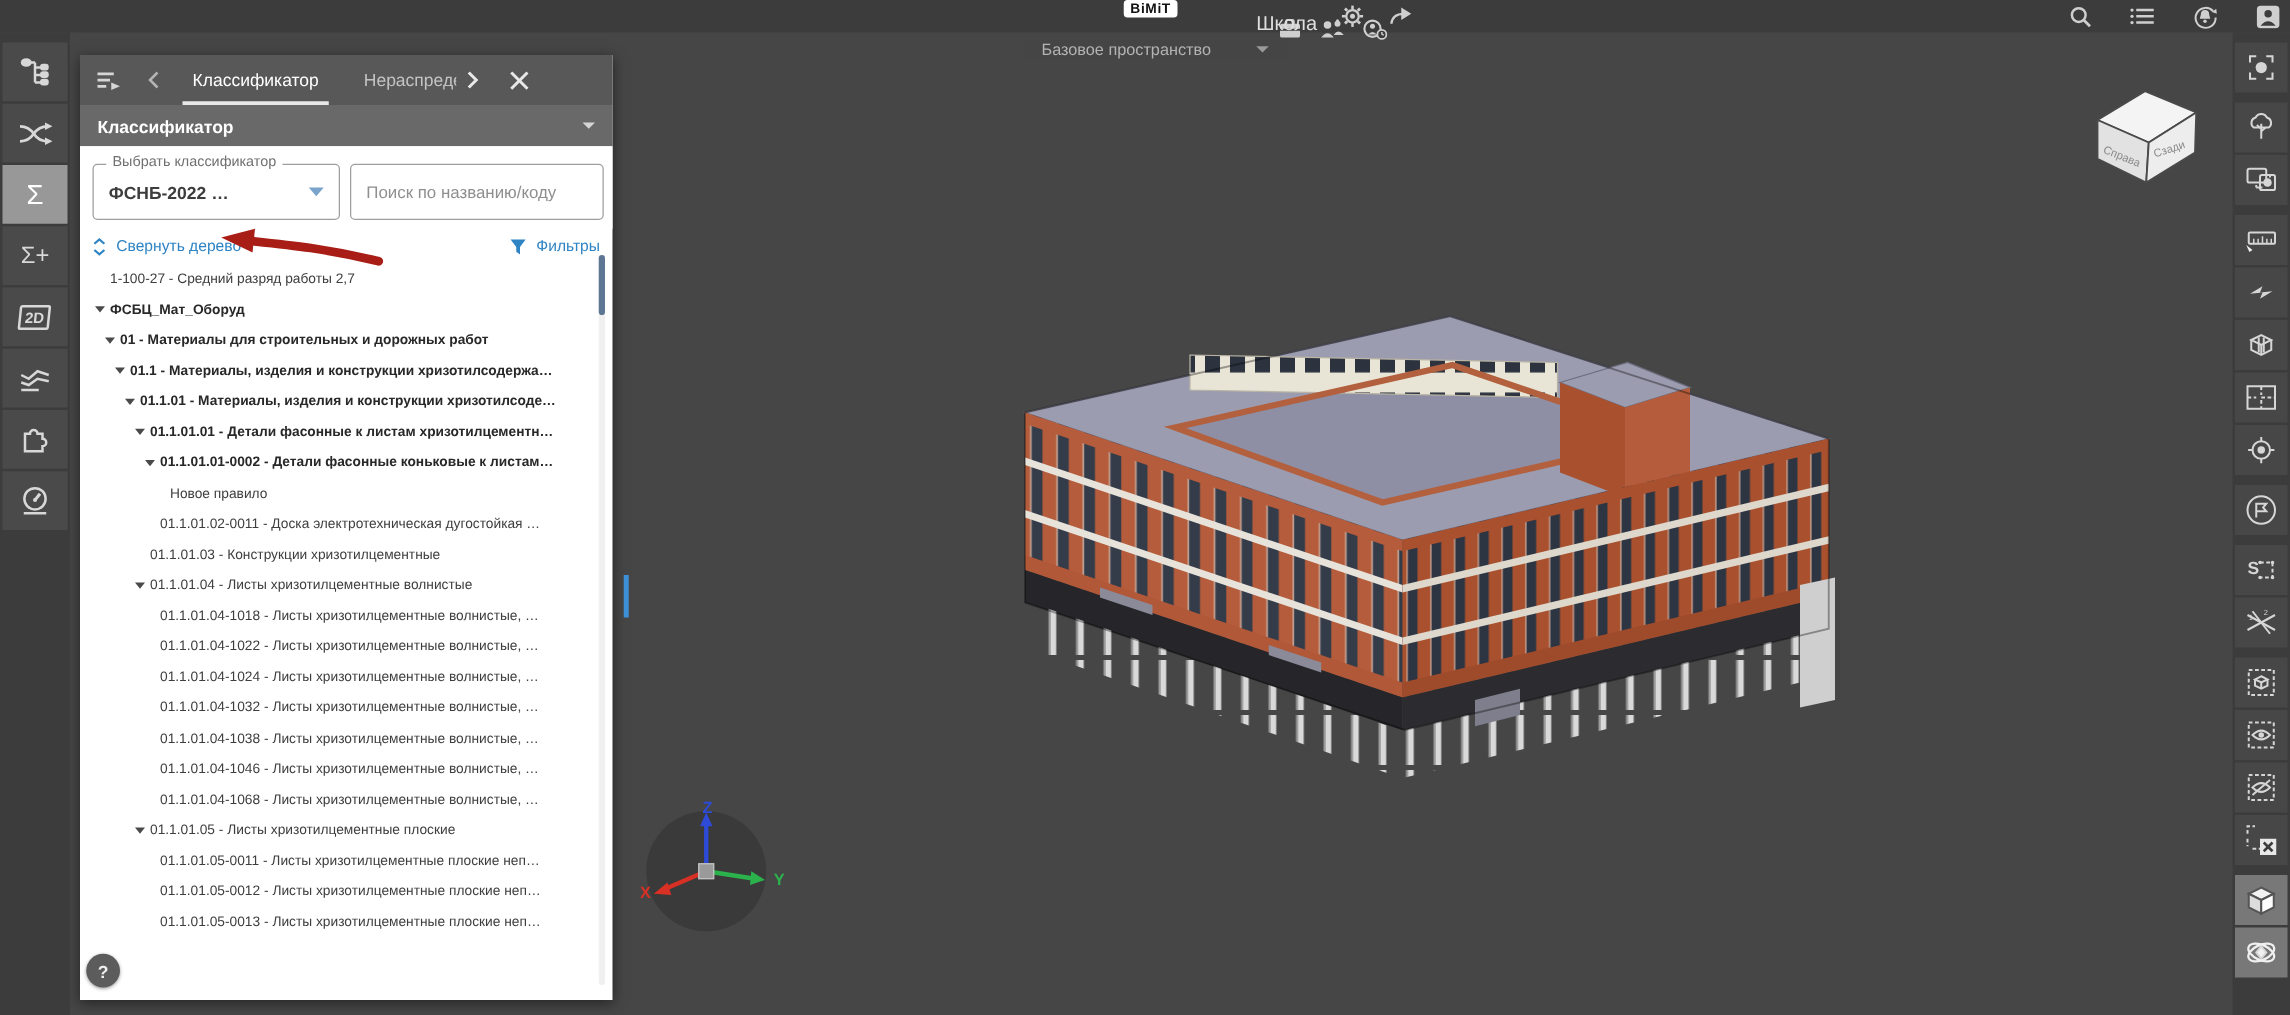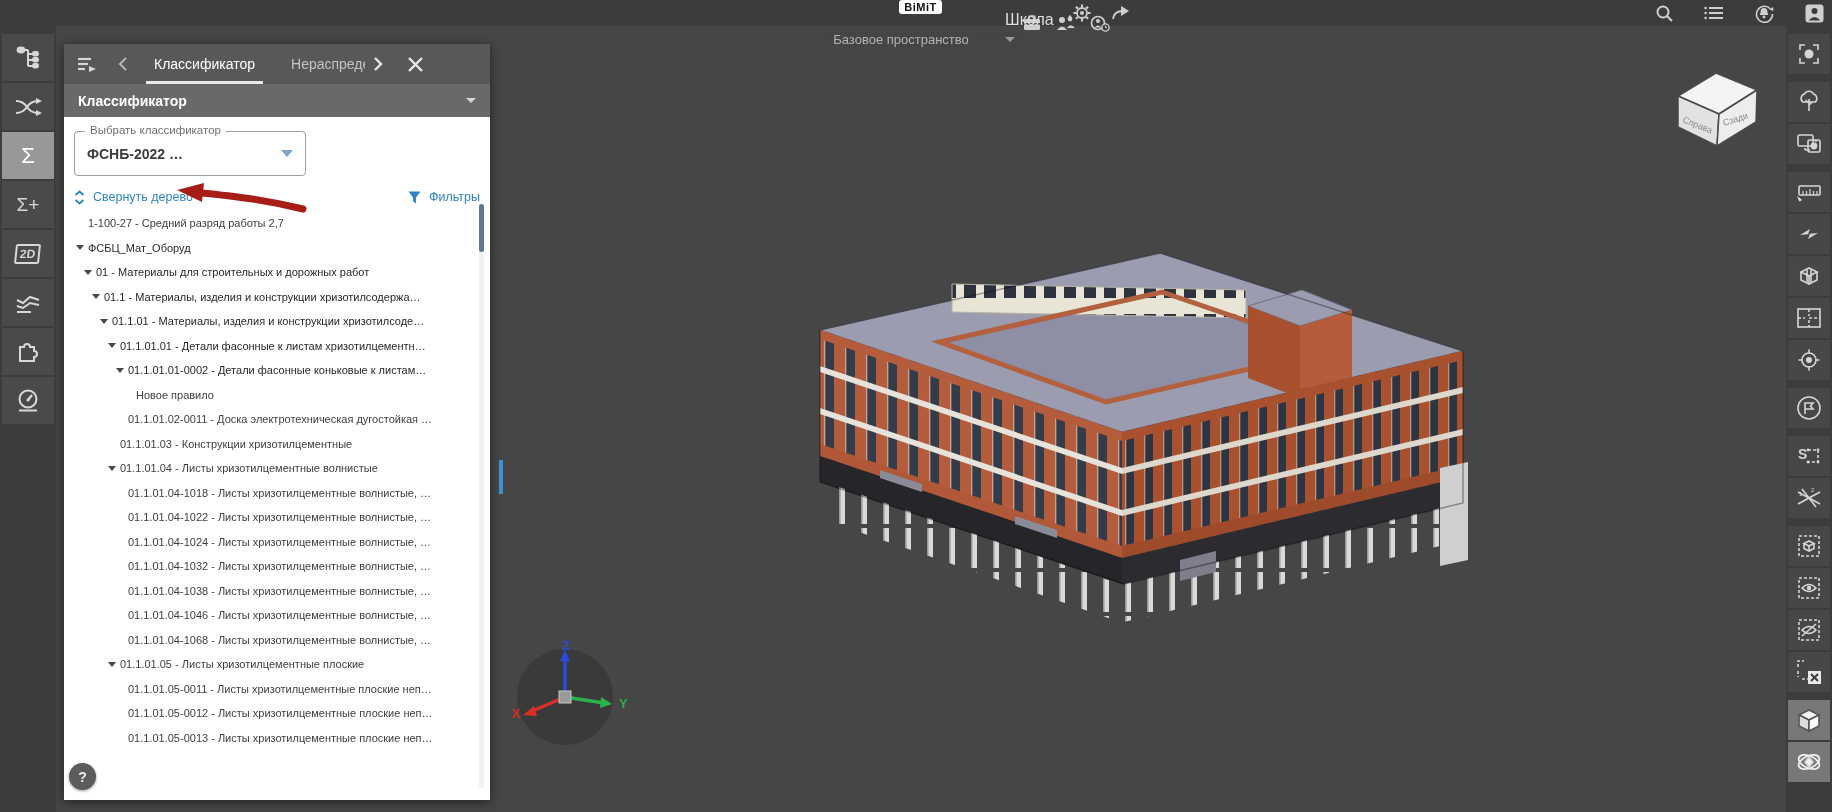--- a/index.html
+++ b/index.html
@@ -53,39 +53,39 @@
   .tab.active::after { content:""; position:absolute; left:10px; right:10px; bottom:0; height:3px; background:#e8e8e8; }
   .tab.clip { max-width:92px; overflow:hidden; justify-content:flex-start; padding-right:0; }
   .tab-close { margin-left:4px; width:40px; display:flex; justify-content:center; cursor:pointer; }
 
   .sec-head { height:33px; background:#696969; display:flex; align-items:center; padding:0 14px;
     color:#fff; font-size:14px; font-weight:bold; cursor:pointer; }
   .sec-head .caret-down { margin-left:auto; border-top-color:#d5d5d5; }
 
   .formrow { position:relative; height:66px; background:#fff; }
   .fld { position:absolute; top:14px; height:45px; border:1px solid #9e9e9e; border-radius:4px; background:#fff; }
-  .fld.sel { left:10px; width:232px; display:flex; align-items:center; padding:0 12px; cursor:pointer; }
+  .fld.sel { left:10px; width:198px; display:flex; align-items:center; padding:0 12px; cursor:pointer; }
   .fld-label { position:absolute; top:-8px; left:10px; background:#fff; padding:0 5px; font-size:11.5px; color:#707070; white-space:nowrap; }
   .sel-val { font-size:14px; font-weight:bold; color:#3d3d3d; }
   .sel-car { margin-left:auto; width:0; height:0; border-left:6px solid transparent; border-right:6px solid transparent; border-top:7px solid #7aa3cc; }
   .fld.search { left:216px; width:203px; }
   .fld.search input { width:100%; height:100%; border:none; outline:none; font-size:13.5px; color:#333;
     padding:0 12px; font-family:"Liberation Sans", sans-serif; background:transparent; }
   .fld.search input::placeholder { color:#8f8f8f; }
 
   .toolsrow { height:28px; display:flex; align-items:center; padding:0 10px; }
   .linkblue { color:#2f84c4; font-size:12.5px; cursor:pointer; display:flex; align-items:center; gap:8px; }
   .filters { margin-left:auto; }
 
   .tree { position:absolute; left:0; right:0; top:167px; bottom:10px; overflow:hidden; }
   .trow { height:24.5px; display:flex; align-items:center; white-space:nowrap; overflow:hidden; cursor:pointer; }
   .caret { width:16px; display:flex; justify-content:center; flex:0 0 16px; }
   .tri { width:0; height:0; border-left:4.5px solid transparent; border-right:4.5px solid transparent; border-top:5.5px solid #4a4a4a; }
   .tlabel { font-size:11px; color:#3e3e3e; }
-  .trow.bold .tlabel { font-weight:normal; color:#282828; }
+  .trow.bold .tlabel { font-weight:bold; color:#282828; }
 
   .scrolltrack { position:absolute; right:6px; top:160px; bottom:12px; width:5px; background:#f0f0f0; border-radius:3px; }
   .scrollthumb { position:absolute; right:6px; top:160px; width:5px; height:48px; background:#5c7693; border-radius:3px; cursor:pointer; }
   .resize-handle { position:absolute; left:499px; top:460px; width:4px; height:34px; background:#3d8fd6; z-index:22; cursor:ew-resize; }
 
   
   .viewport { position:absolute; left:56px; top:26px; right:46px; bottom:0; background:#464646; z-index:1; }
   .scene { position:absolute; left:0; top:0; z-index:5; pointer-events:none; }
   .overlay { position:absolute; left:0; top:0; z-index:45; pointer-events:none; }
 </style>
@@ -514,20 +514,23 @@
     <span>Классификатор</span>
     <div class="caret-down"></div>
   </div>
 
   <div class="formrow">
     <div class="fld sel">
       <div class="fld-label">Выбрать классификатор</div>
       <span class="sel-val">ФСНБ-2022 …</span>
       <div class="sel-car"></div>
     </div>
+    <div class="fld search">
+      <input type="text" placeholder="Поиск по названию/коду" style="">
+    </div>
   </div>
 
   <div class="toolsrow">
     <div class="linkblue">
       <svg width="11" height="15" viewBox="0 0 11 15">
           <g fill="none" stroke="#2f84c4" stroke-width="1.8">
             <polyline points="1.5,5 5.5,1.5 9.5,5"></polyline>
             <polyline points="1.5,10 5.5,13.5 9.5,10"></polyline>
           </g>
         </svg>

